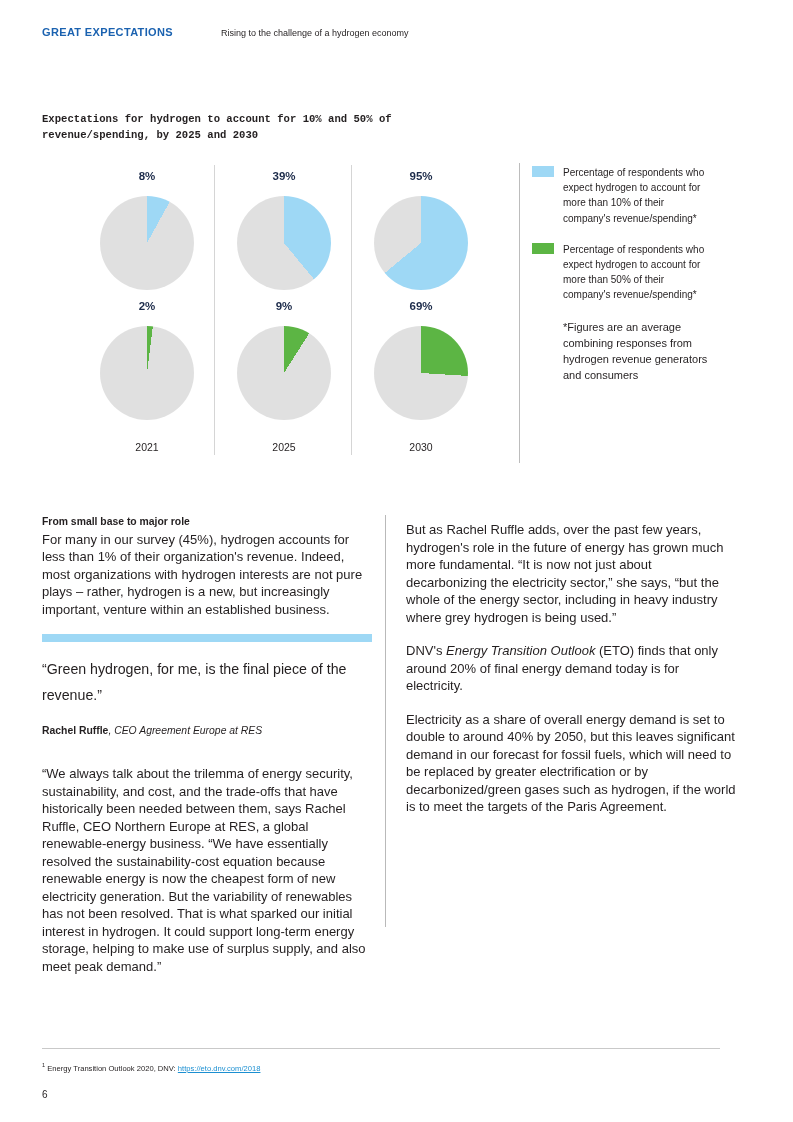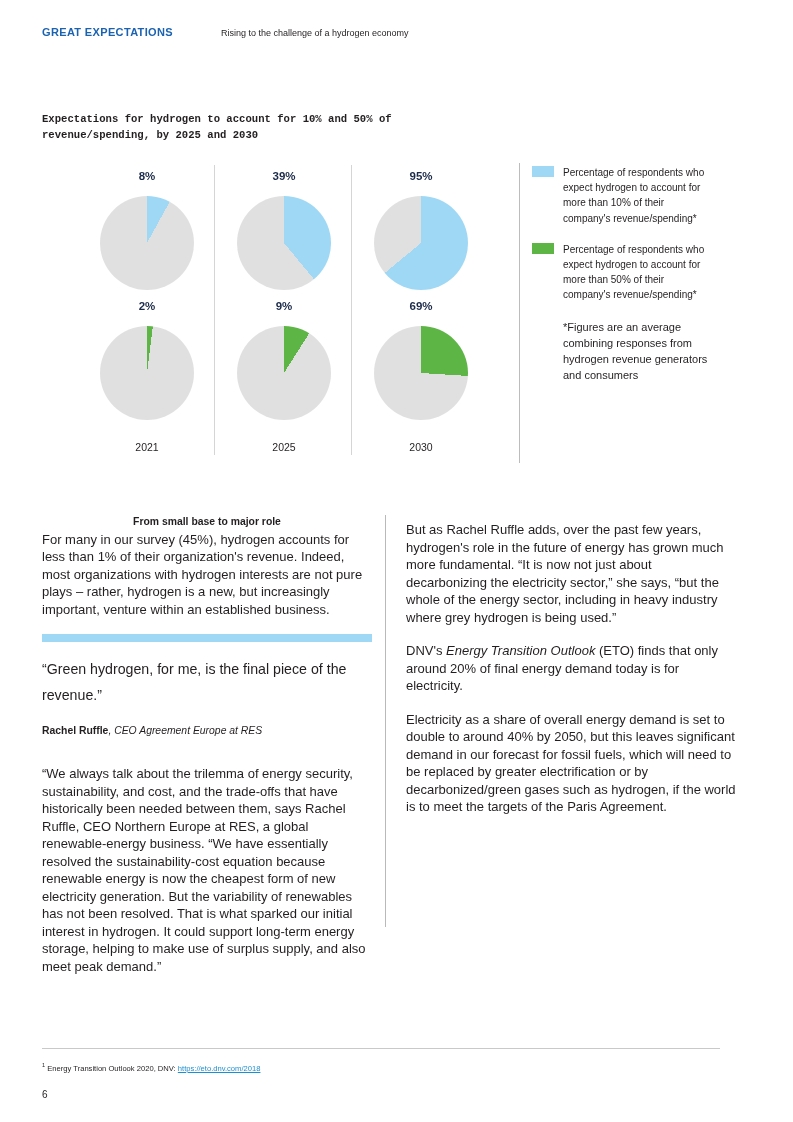--- a/index.html
+++ b/index.html
@@ -172,21 +172,20 @@
     position: absolute;
     left: 364px;
     top: 8px;
     width: 330px;
   }
   .sub-head {
     font-size: 10.4px;
     font-weight: bold;
     line-height: 17.5px;
     margin: 0;
-    text-align: center;
   }
   p.body-p {
     font-size: 13px;
     line-height: 17.5px;
     margin: 0 0 16px 0;
     color: #231f20;
   }
   p.body-p.tight { margin-bottom: 0; }
 
   .quote-rule {

